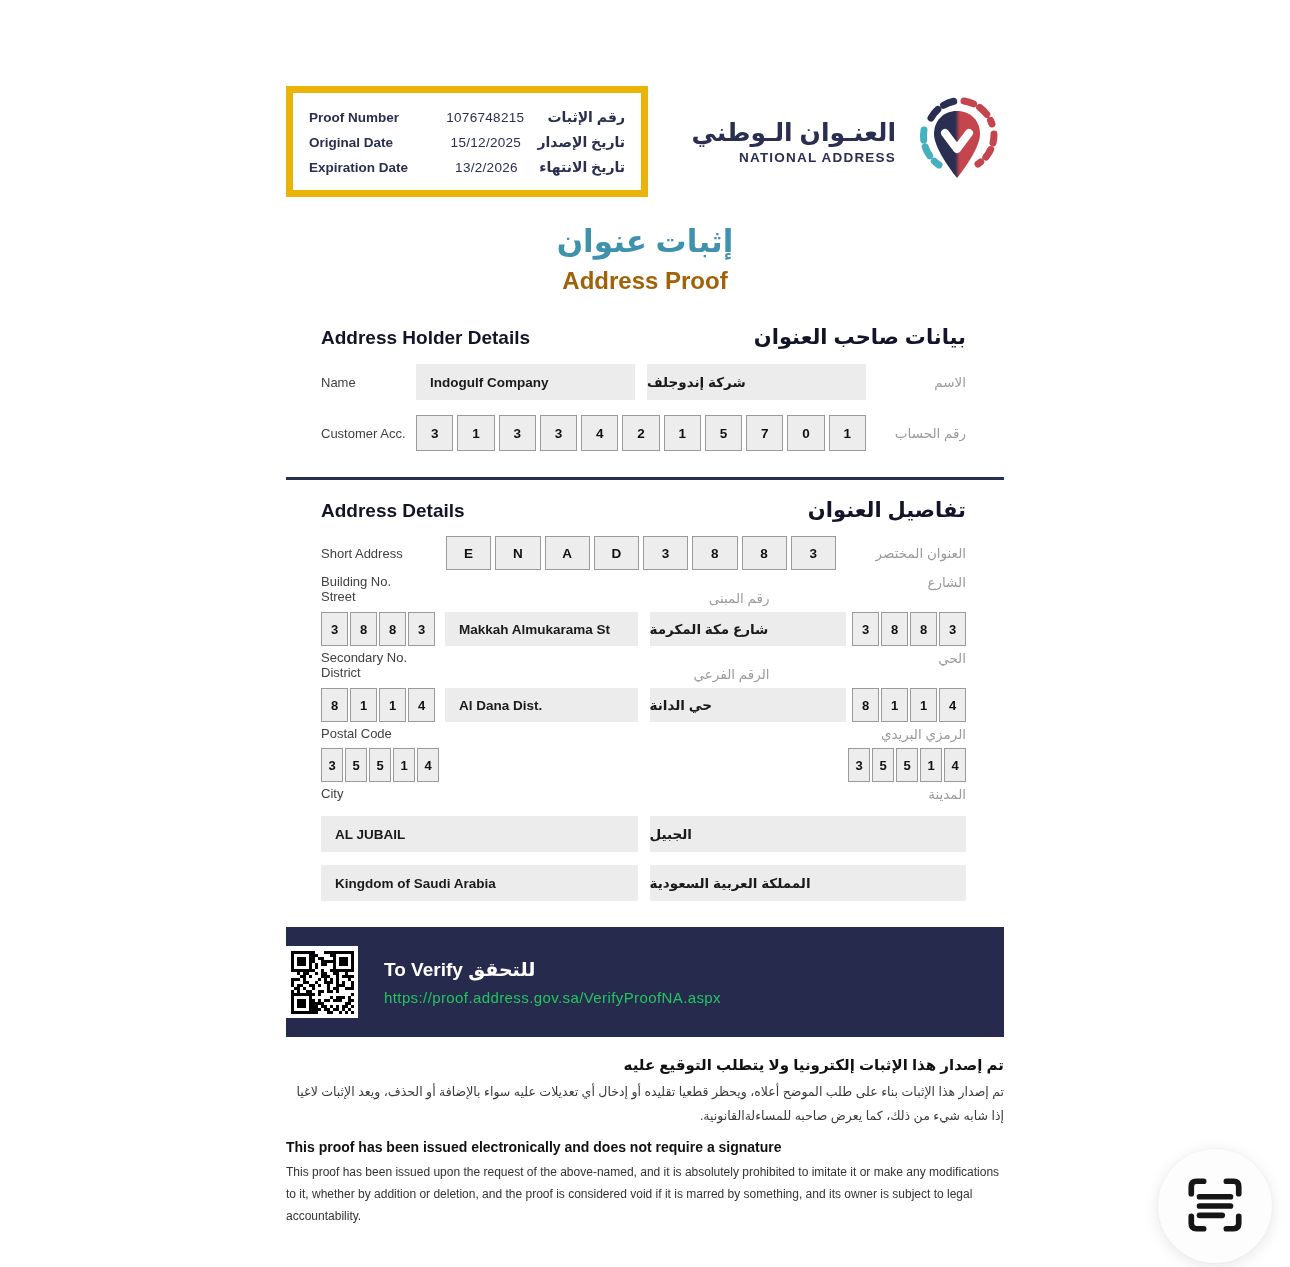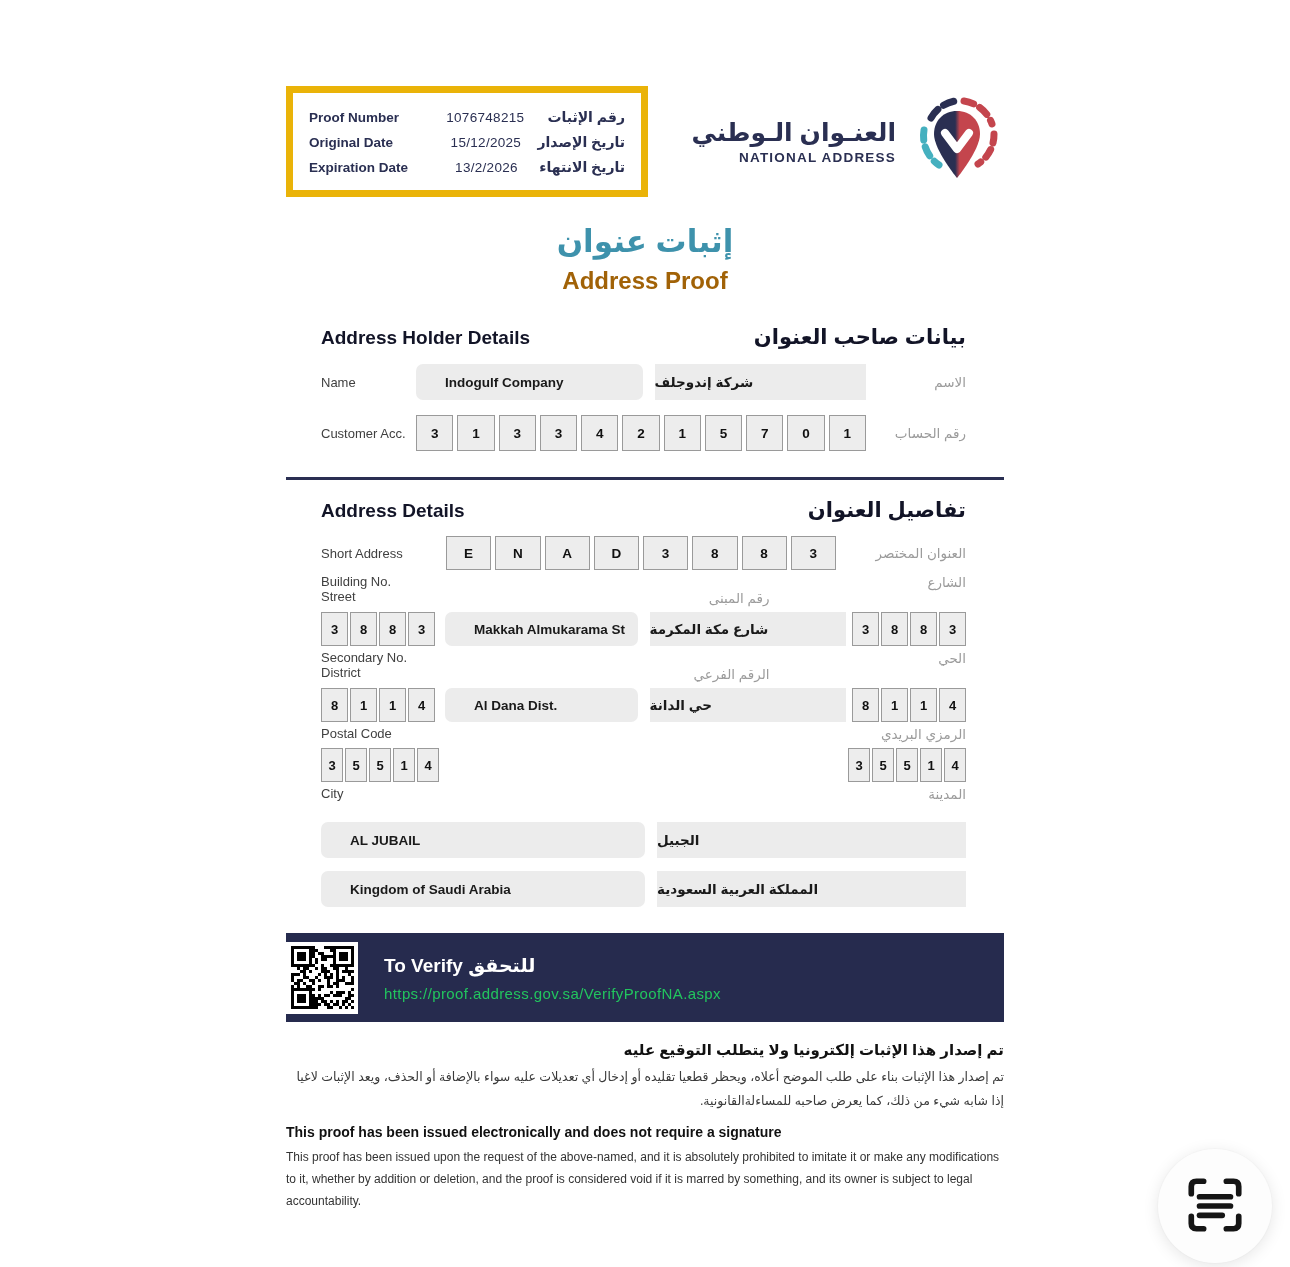--- a/index.html
+++ b/index.html
@@ -32,21 +32,21 @@
   .section { padding:0 38px 0 35px; }
   .sec-head { display:flex; justify-content:space-between; align-items:baseline; }
   .sec-head-en { font-size:19px; font-weight:bold; color:#121427; }
   .sec-head-ar { font-size:21px; font-weight:bold; color:#121427; direction:rtl; }
 
   .h-row { display:grid; grid-template-columns:95px 1fr 100px; align-items:center; margin-top:15px; column-gap:0; }
   .f-label { font-size:13px; color:#404040; }
   .f-label-ar { font-size:13.5px; color:#9b9b9b; direction:rtl; text-align:right; }
   .boxpair { display:flex; gap:12px; }
   .gbox { background:#ececec; height:36px; display:flex; align-items:center; font-size:13.5px; font-weight:bold; color:#1a1a1a; }
-  .gbox.en { flex:1; padding-left:29px;border-radius:7px; }
+  .gbox.en { flex:1; padding-left:14px; }
   .gbox.ar { flex:1; justify-content:flex-end; padding-right:14px; direction:rtl; }
   .gbox.wide { width:100%; justify-content:center; }
 
   .cells { display:flex; gap:4px; }
   .cells .cell {
     background:#ededed; border:1px solid #9a9a9a; height:36px;
     display:flex; align-items:center; justify-content:center;
     font-size:13.5px; font-weight:bold; color:#111;
   }
   .cells-lg { width:100%; } .cells-lg .cell { flex:1; }
@@ -65,26 +65,26 @@
   .half-l .lbl-cells { width:124px; } .half-l .lbl-box { flex:1; }
   .half-r { justify-content:flex-end; }
   .half-r .lbl-box { flex:1; text-align:right; }
   .half-r .lbl-cells { width:114px; text-align:right; margin-left:6px; }
   .content-l { display:flex; gap:10px; align-items:center; }
   .content-l .gbox { flex:1; height:34px; }
   .content-r { display:flex; gap:6px; align-items:center; }
   .content-r .gbox { flex:1; height:34px; }
 
   .postal-row { display:flex; justify-content:space-between; }
-  .city-box { margin-top:20px; }
+  .city-box { margin-top:14px; }
   .country-row { margin-top:13px; }
 
   
   .verify-bar {
-    margin-top:26px; height:89px; background:#262b4e;
+    margin-top:26px; height:110px; background:#262b4e;
     display:flex; align-items:center; gap:26px;
   }
   .qr-wrap { background:#fff; width:72px; height:72px; padding:4px; display:flex; align-items:center; justify-content:center; }
   .verify-text { color:#fff; }
   .verify-title { font-size:19px; font-weight:bold; }
   .verify-title .ar { direction:rtl; }
   .verify-url { font-size:15px; color:#22c55e; margin-top:8px; letter-spacing:.4px; }
 
   
   .ar-disc { margin-top:15px; direction:rtl; text-align:right; }

